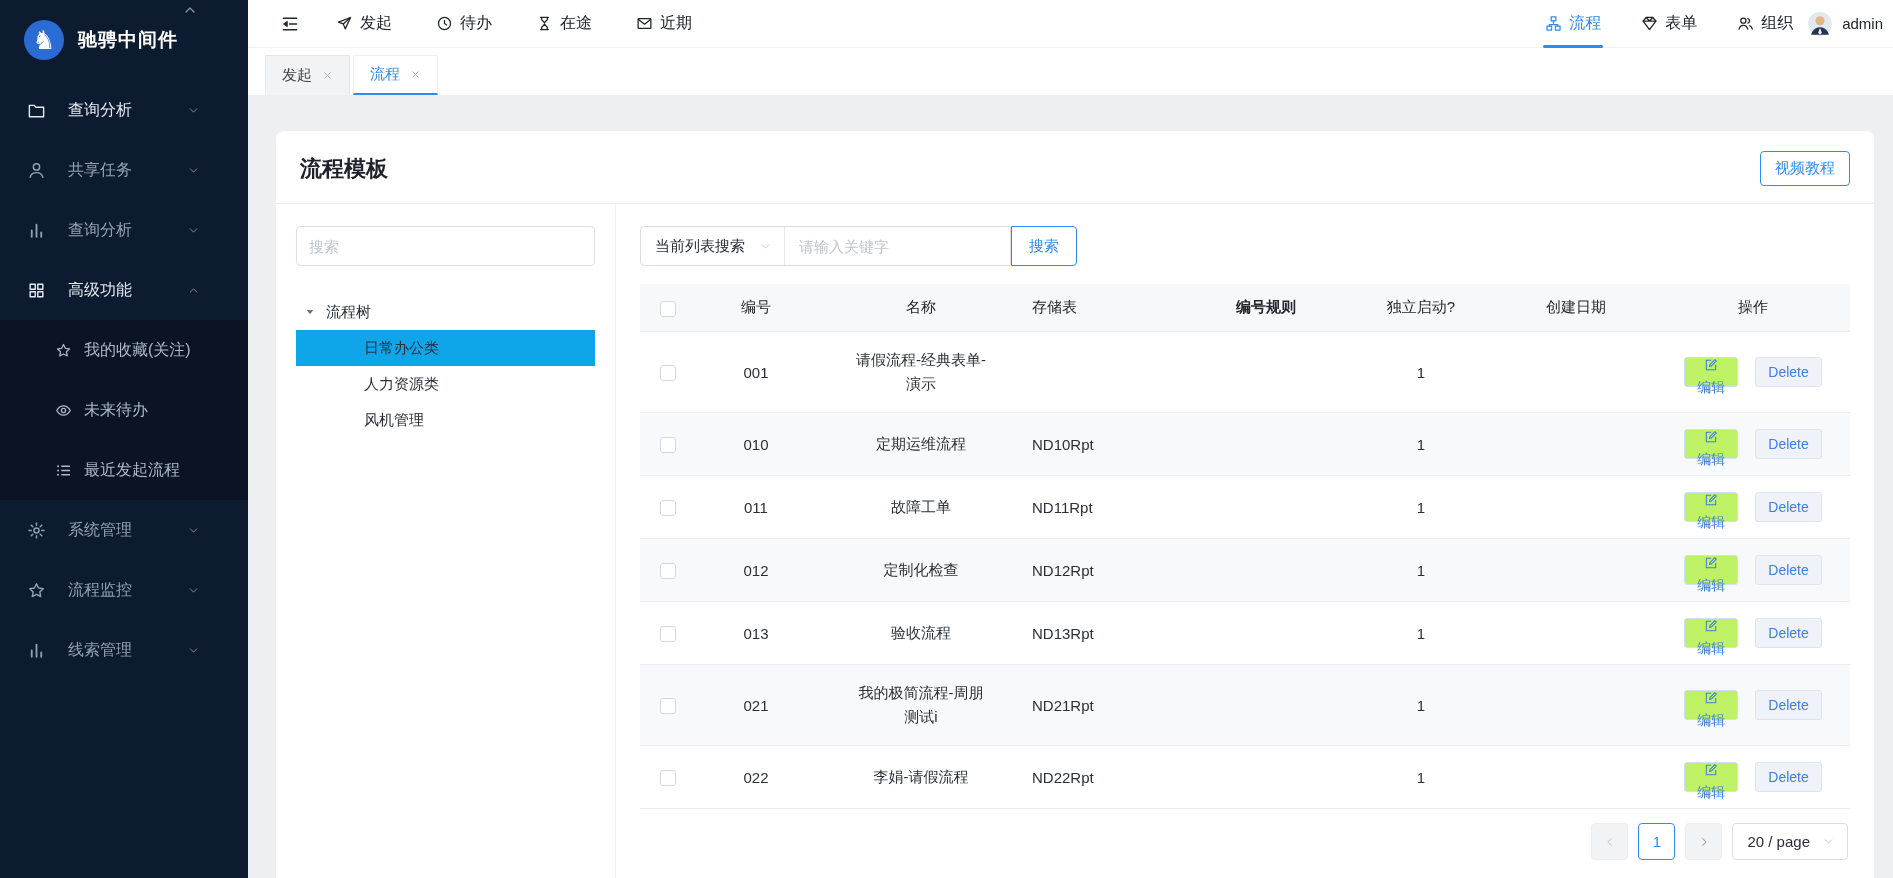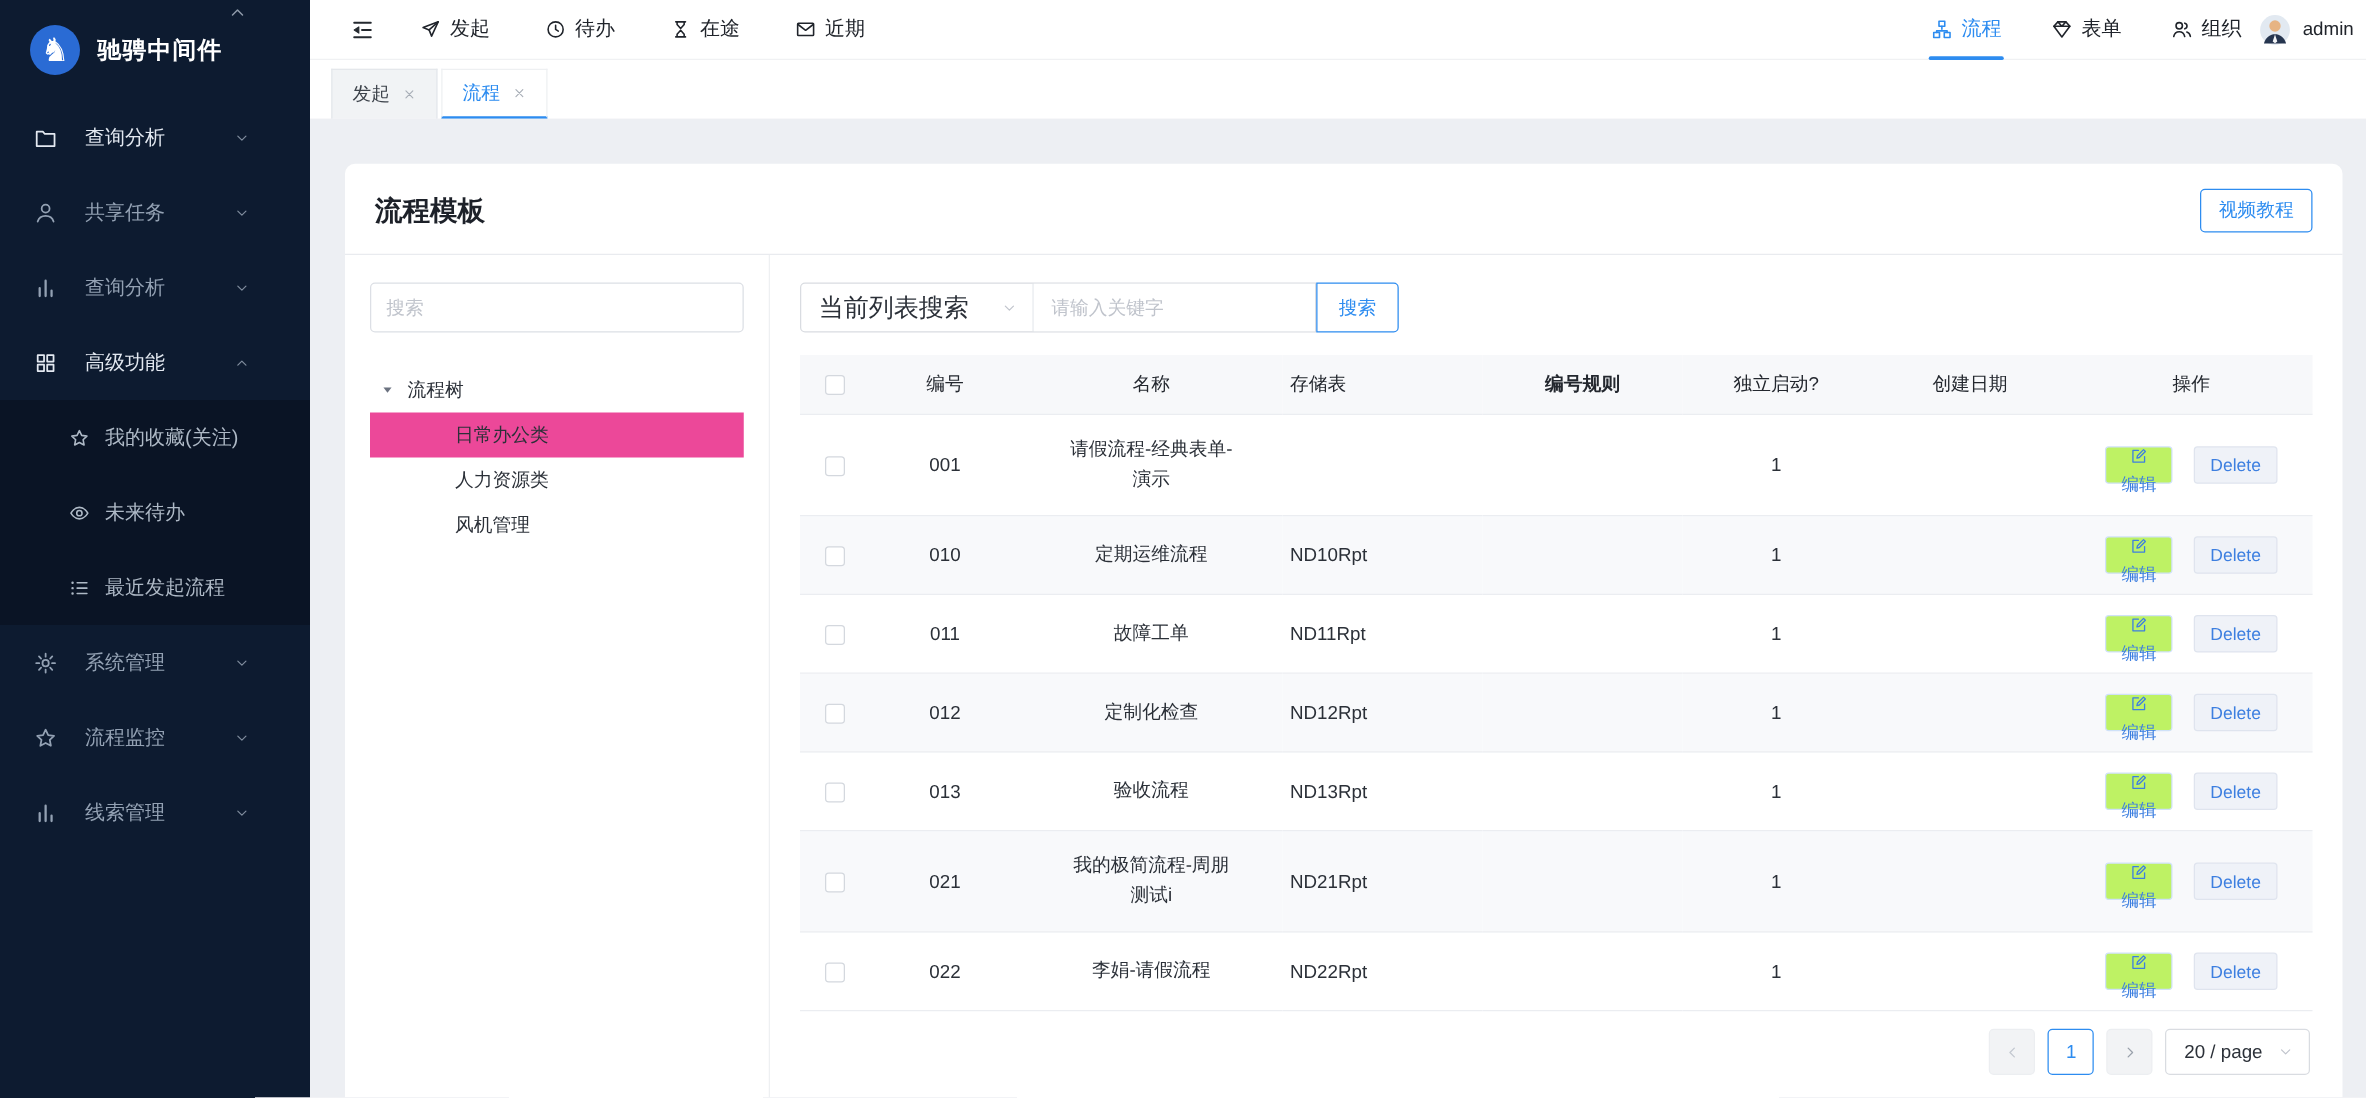--- a/index.html
+++ b/index.html
@@ -61,27 +61,27 @@
 
   
   .tree-panel { width:340px; flex:none; border-right:1px solid #eef0f2; padding:22px 20px; }
   .tree-search { width:100%; height:40px; border:1px solid #dcdfe5; border-radius:4px;
     padding:0 12px; font-size:15px; color:#2b3038; font-family:inherit; outline:none; }
   .tree-search::placeholder { color:#c0c4cc; }
   .tree { margin-top:28px; }
   .tree-row { height:36px; display:flex; align-items:center; font-size:15px; color:#2b3038; cursor:pointer; }
   .tree-row .caret { font-size:12px; color:#6b7280; margin:0 10px 0 8px; }
   .tree-node { padding-left:68px; }
-  .tree-node.selected { background:#ec4899; }
+  .tree-node.selected { background:#0ea5e9; }
 
   
   .grid-panel { flex:1; padding:22px 24px 0; min-width:0; display:flex; flex-direction:column; }
   .toolbar { display:flex; align-items:center; }
   .combo { display:flex; align-items:stretch; height:40px; border:1px solid #d9dce1; border-radius:4px 0 0 4px; }
-  .combo-select { display:flex; align-items:center; gap:26px; padding:0 12px 0 14px; font-size:20px;
+  .combo-select { display:flex; align-items:center; gap:14px; padding:0 12px 0 14px; font-size:15px;
     color:#2b3038; border-right:1px solid #e4e7eb; cursor:pointer; }
   .combo-select .chev { color:#c0c4cc; font-size:13px; }
   .combo-input { border:none; outline:none; width:225px; padding:0 14px; font-size:15px; font-family:inherit;
     color:#2b3038; border-radius:0; }
   .combo-input::placeholder { color:#c0c4cc; }
   .btn-search { height:40px; padding:0 17px; background:#fff; border:1px solid #2d8cf0; color:#2d8cf0;
     border-radius:0 4px 4px 0; font-size:15px; cursor:pointer; font-family:inherit; }
   .toolbar-actions { margin-left:auto; display:flex; gap:12px; }
   .toolbar-actions .btn-outline-blue { padding:7px 13px; }
 

